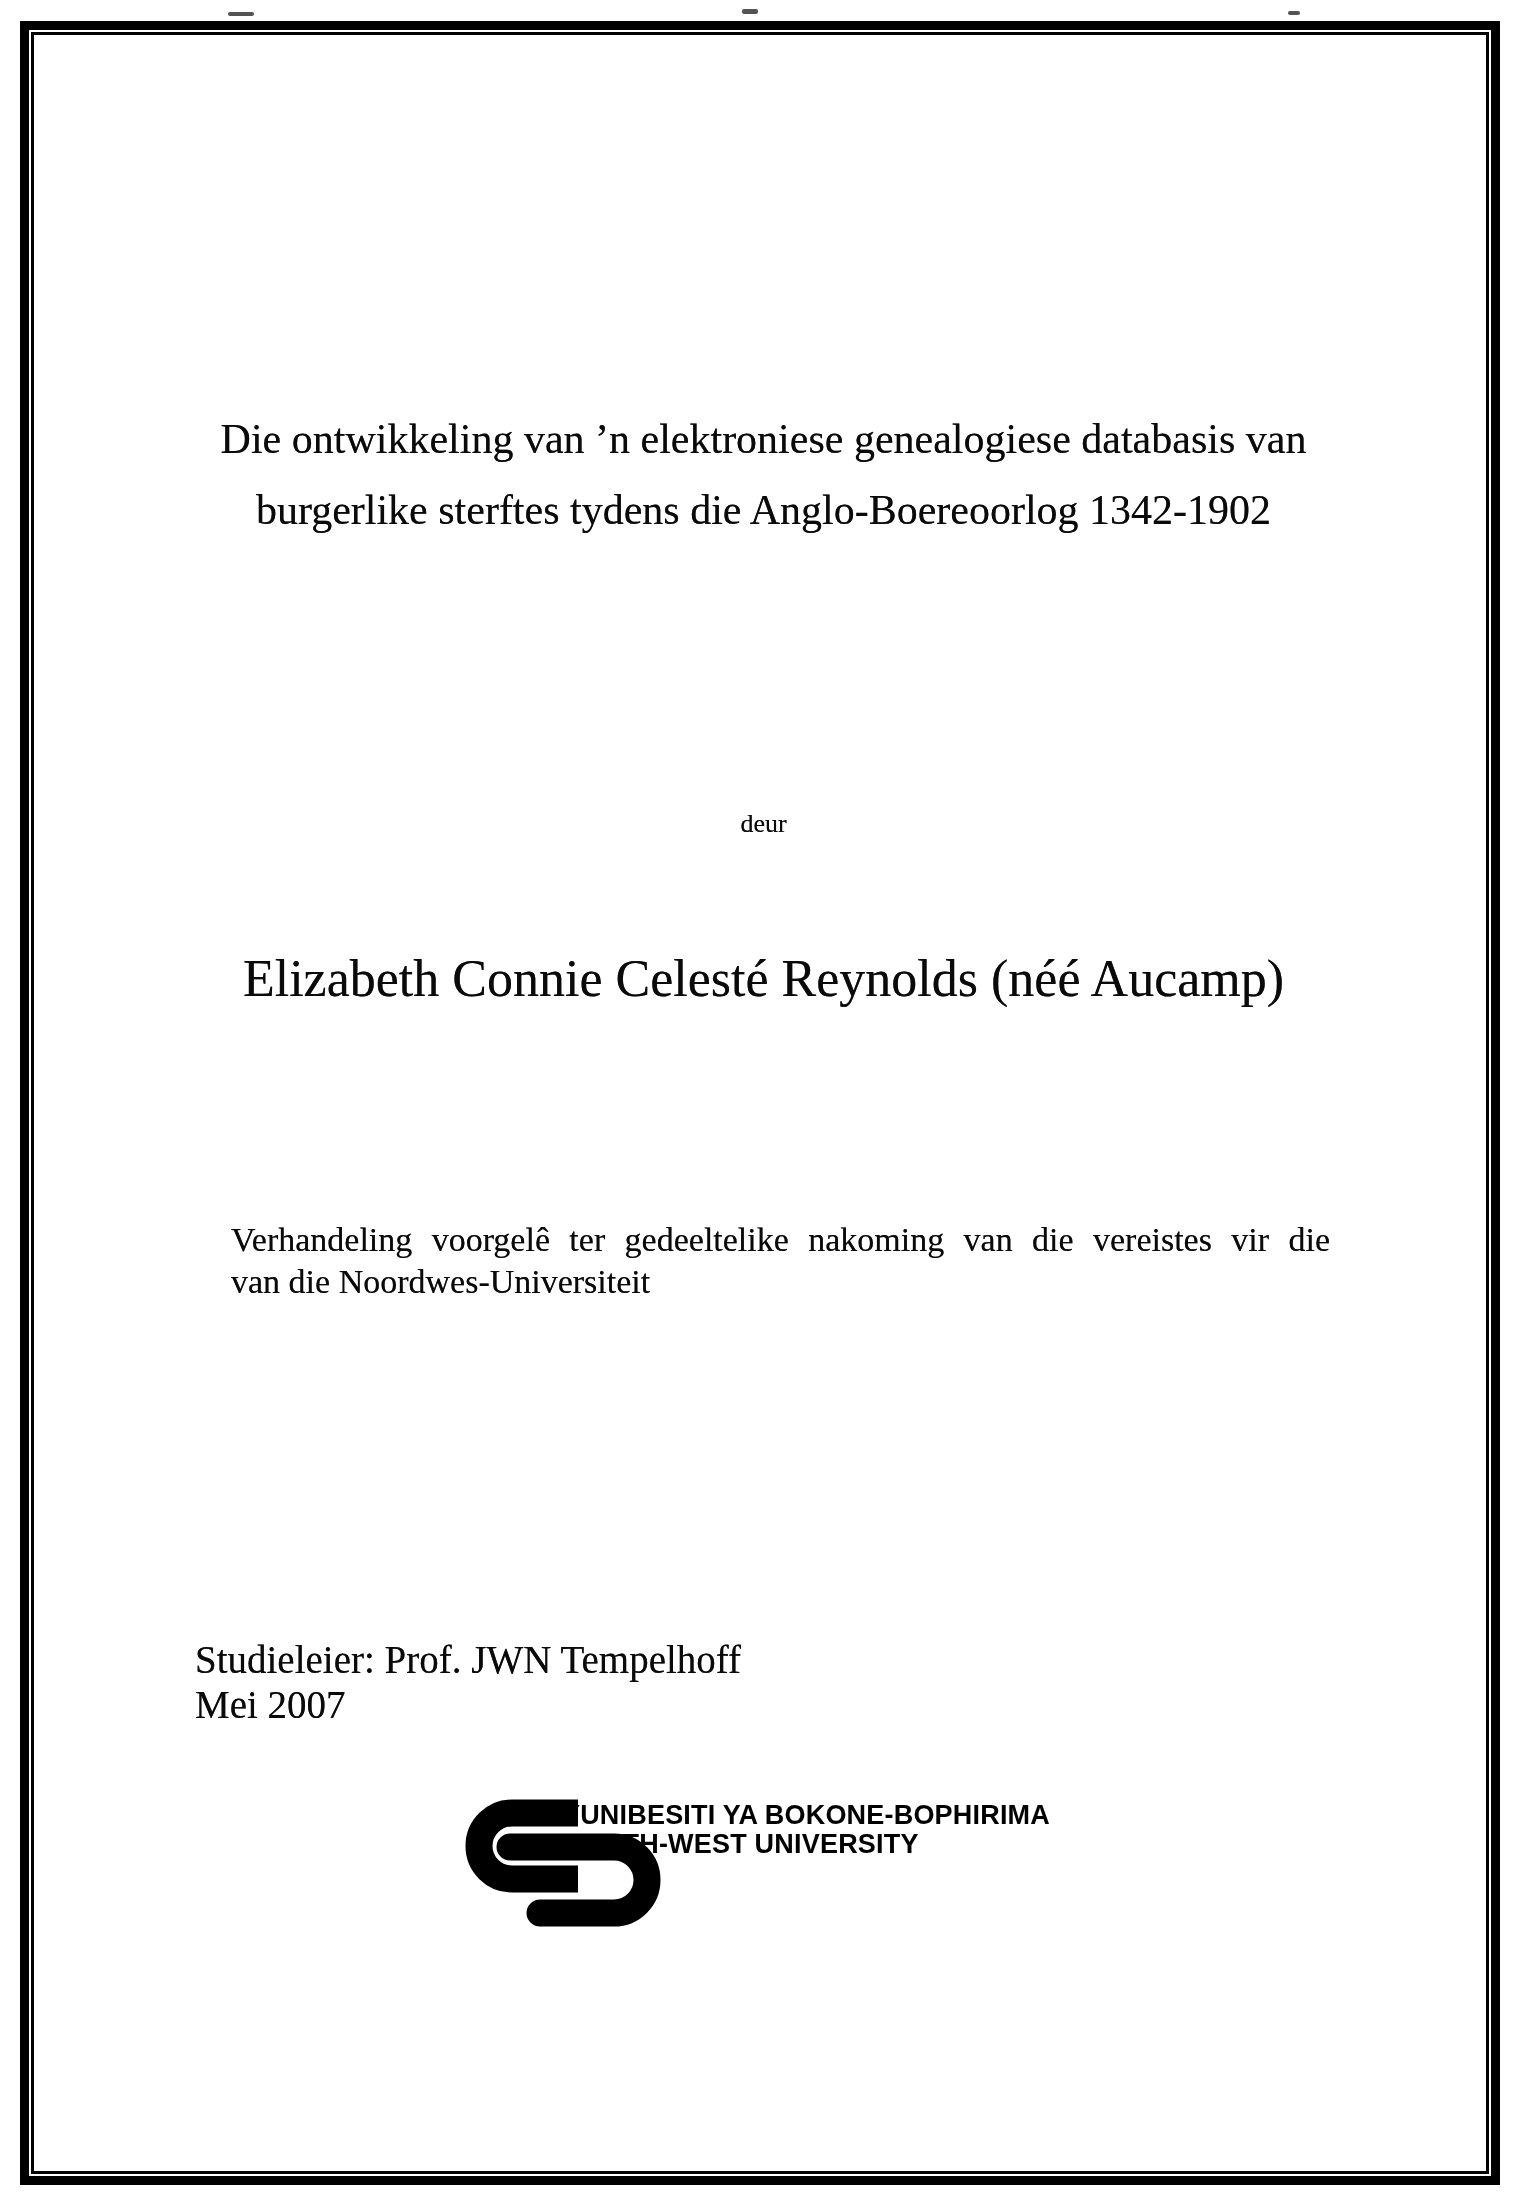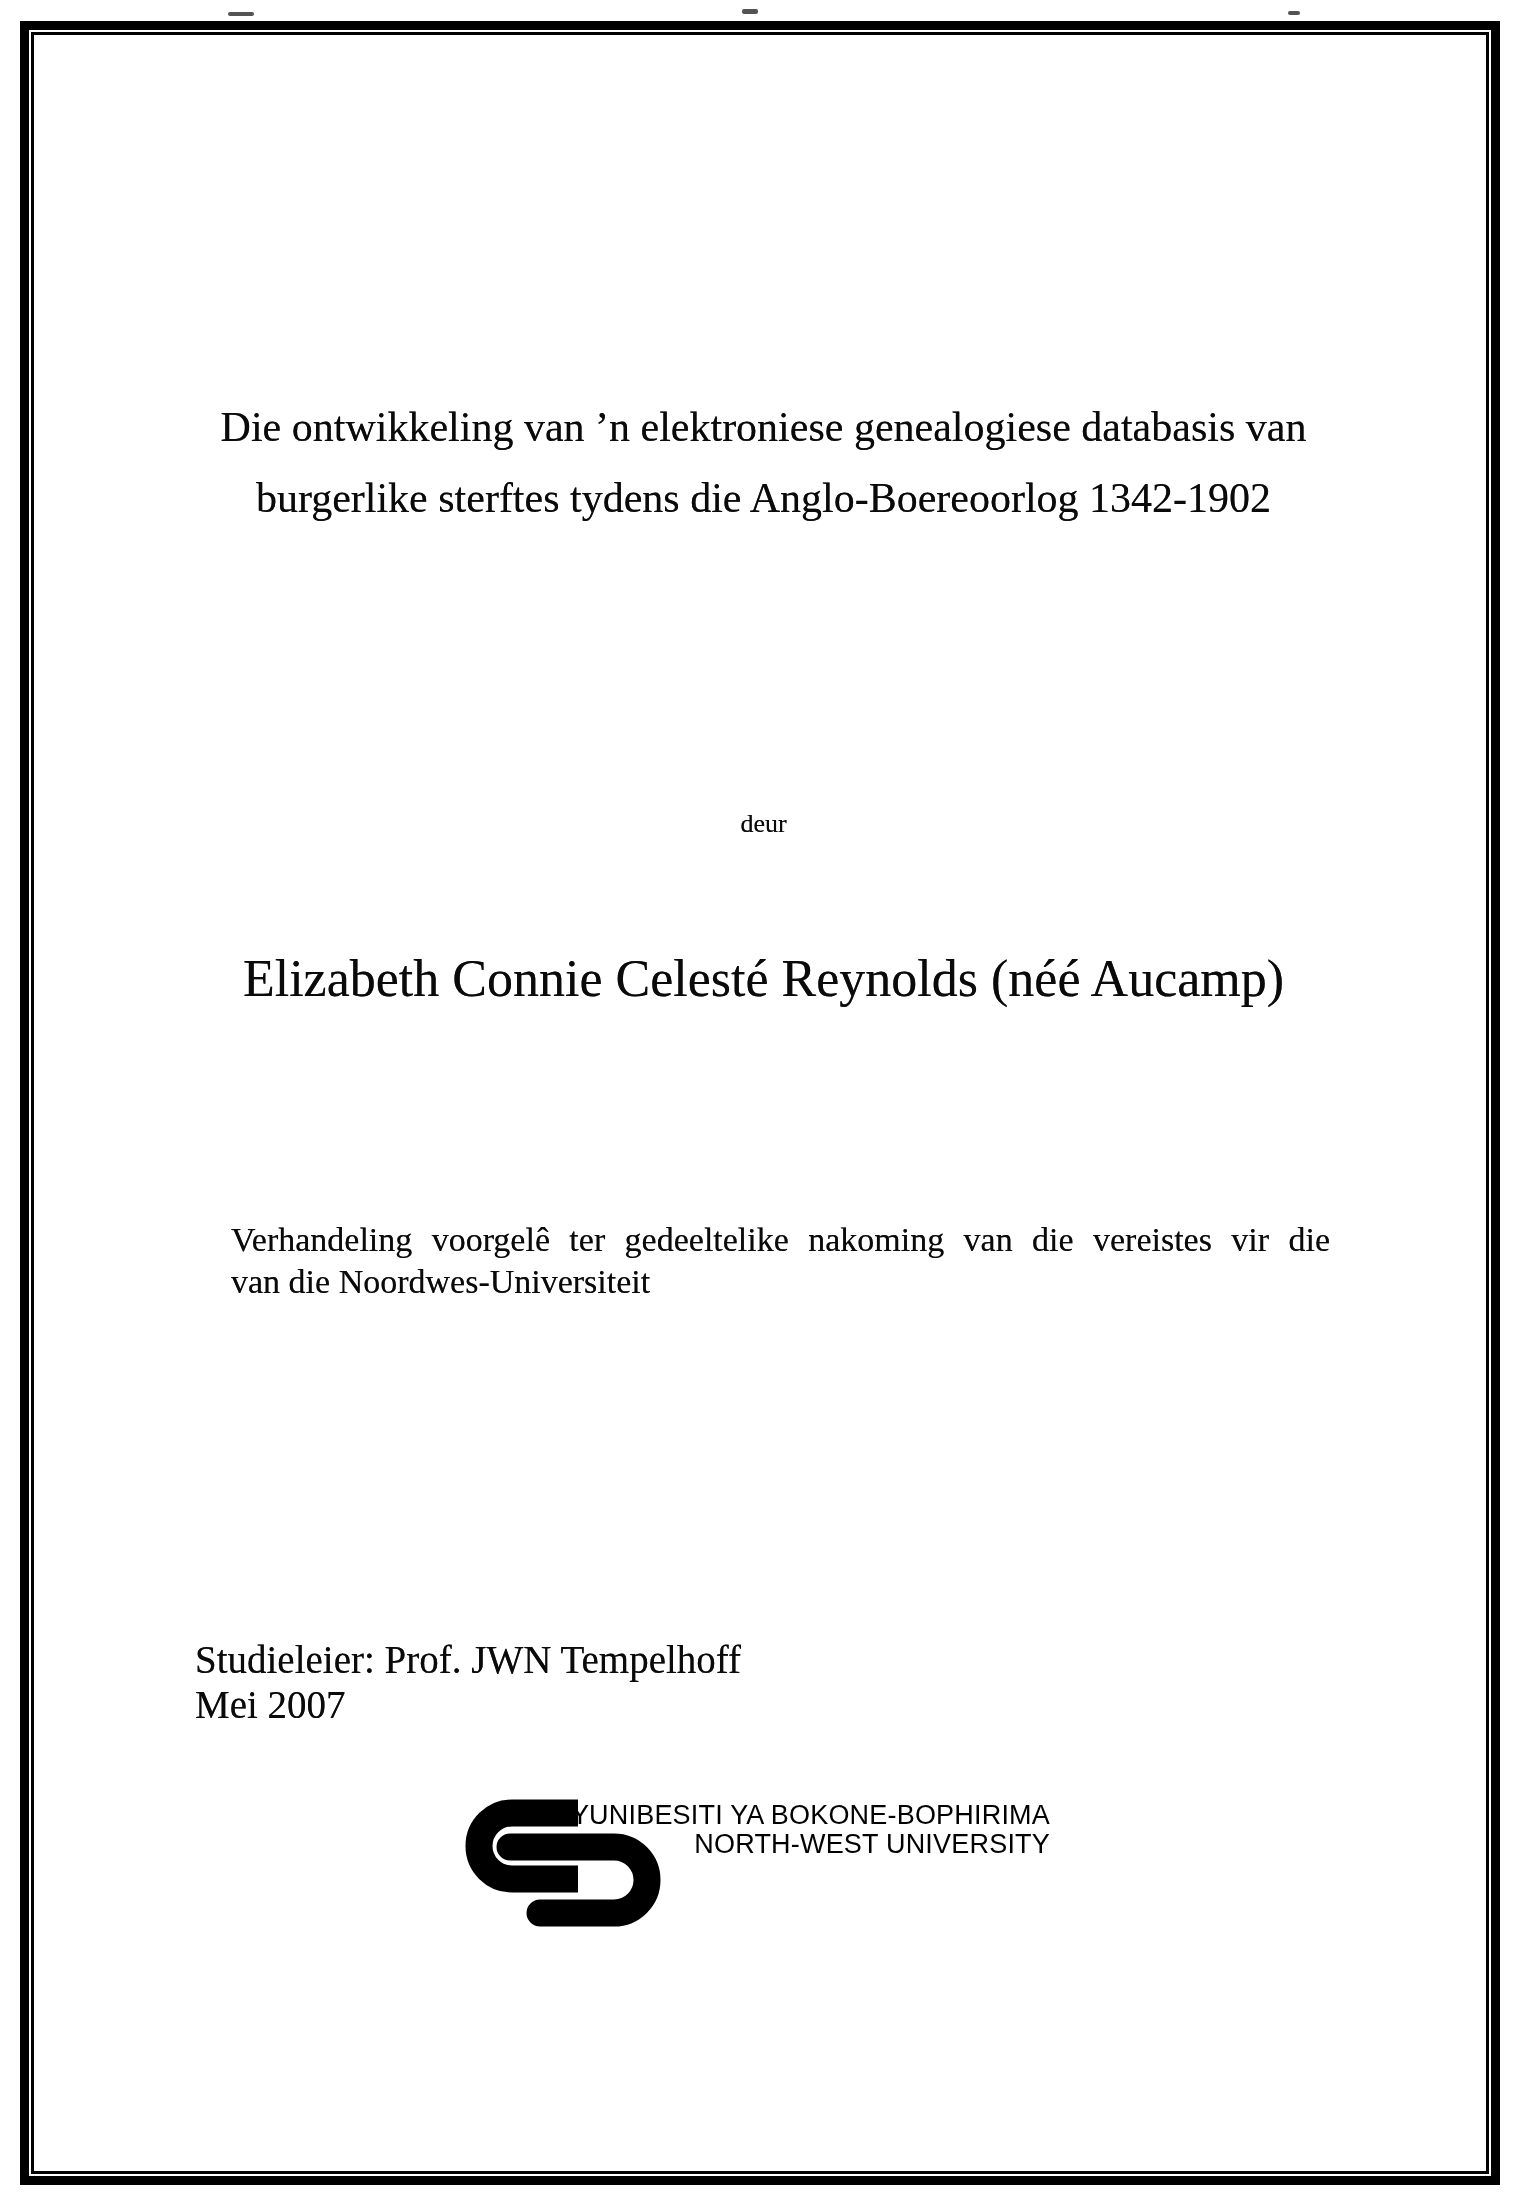--- a/index.html
+++ b/index.html
@@ -30,21 +30,21 @@
   
   .speck { position: absolute; background: #1a1a1a; opacity: 0.75; border-radius: 2px; }
   .speck.s1 { left: 228px; top: 12px; width: 26px; height: 4px; }
   .speck.s2 { left: 742px; top: 9px;  width: 16px; height: 5px; }
   .speck.s3 { left: 1288px; top: 11px; width: 12px; height: 4px; }
 
   .ink { text-shadow: 0 0 0.6px rgba(0,0,0,0.65); }
 
   .title {
     position: absolute; left: 0; right: 0; top: 388px;
-    margin: 4px; text-align: center;
+    margin: 16px; text-align: center;
     font-size: 42px; line-height: 71px; font-weight: normal;
   }
   .title .tline { display: block; white-space: nowrap; }
 
   .byline {
     position: absolute; left: 0; right: 0; top: 807px;
     text-align: center; font-size: 26px; line-height: 33px;
   }
   .author {
     position: absolute; left: 0; right: 0; top: 959px;
@@ -64,23 +64,22 @@
     font-size: 39px; line-height: 45px;
   }
 
   .logo {
     position: absolute; left: 462px; top: 1796px;
     width: 588px; height: 145px;
   }
   .logo svg { position: absolute; left: 0; top: 0; }
   .logo-text {
     position: absolute; right: 0; top: 5px;
-    text-align: right;
     font-family: "Liberation Sans", sans-serif;
-    font-weight: normal;
+    font-weight: bold;
     font-size: 27px; line-height: 29px;
     letter-spacing: 0.2px;
     color: #000;
     white-space: nowrap;
   }
 </style>
 </head>
 <body>
 
 <div class="scan">

